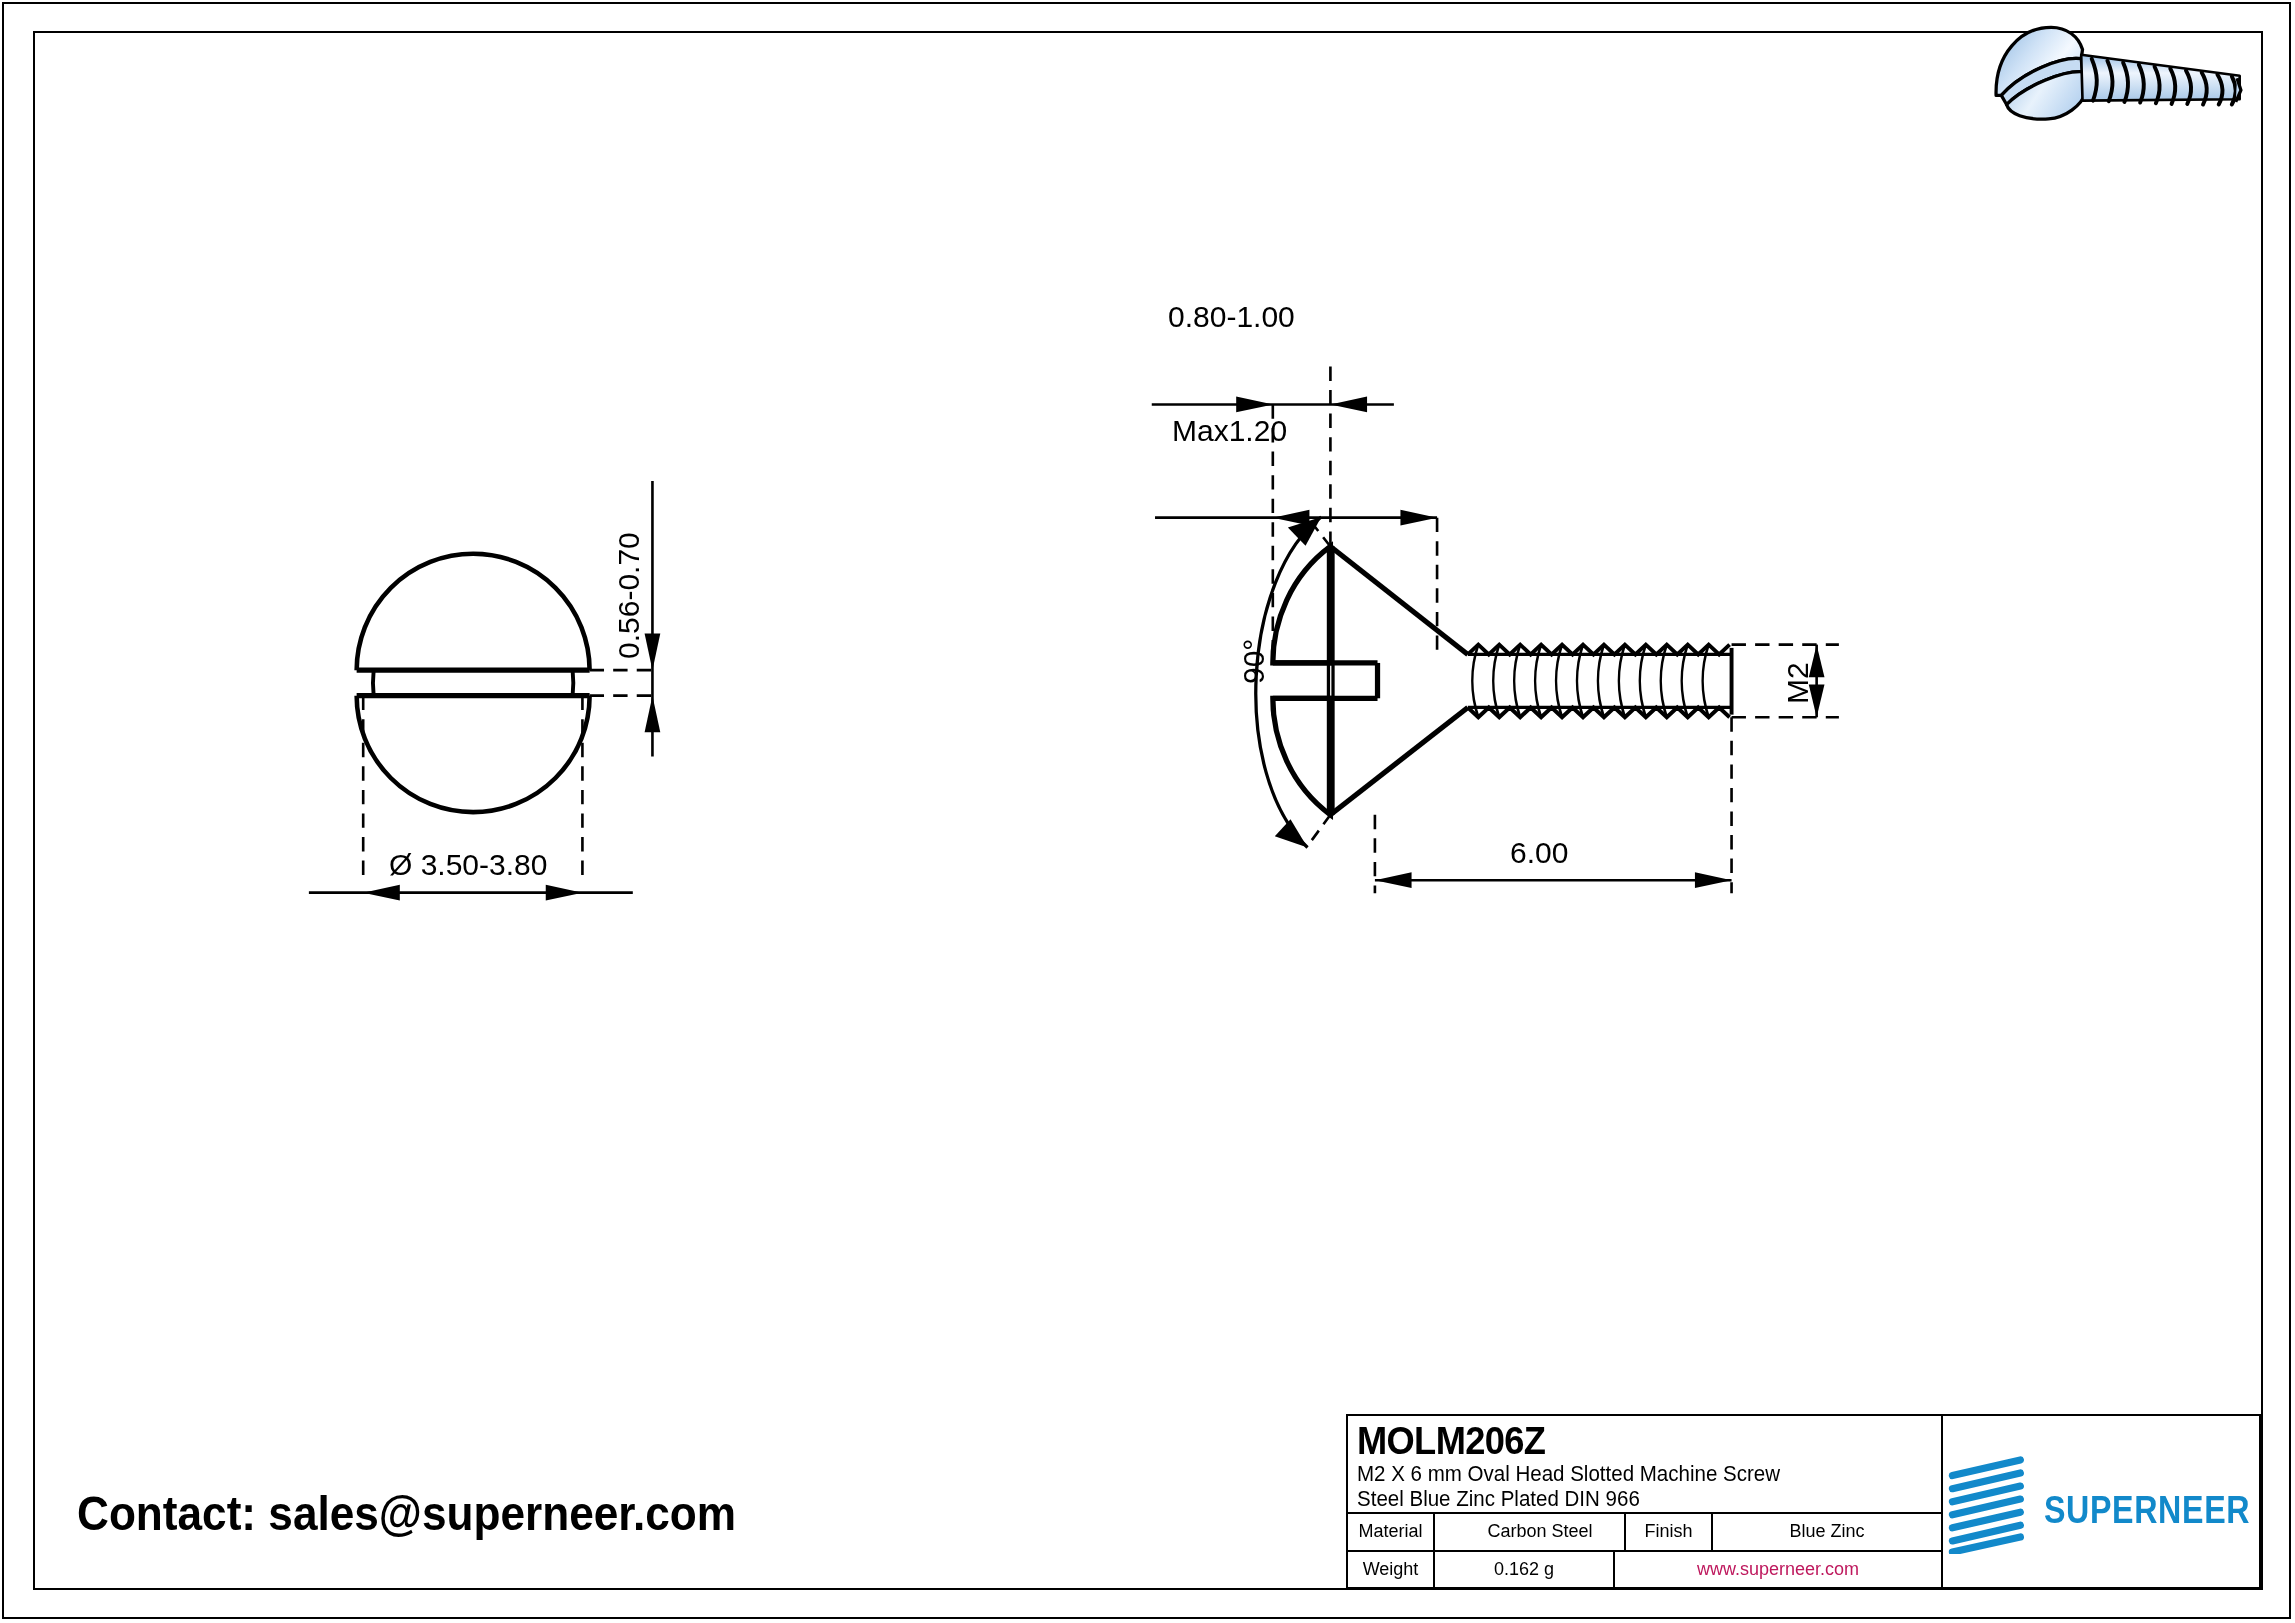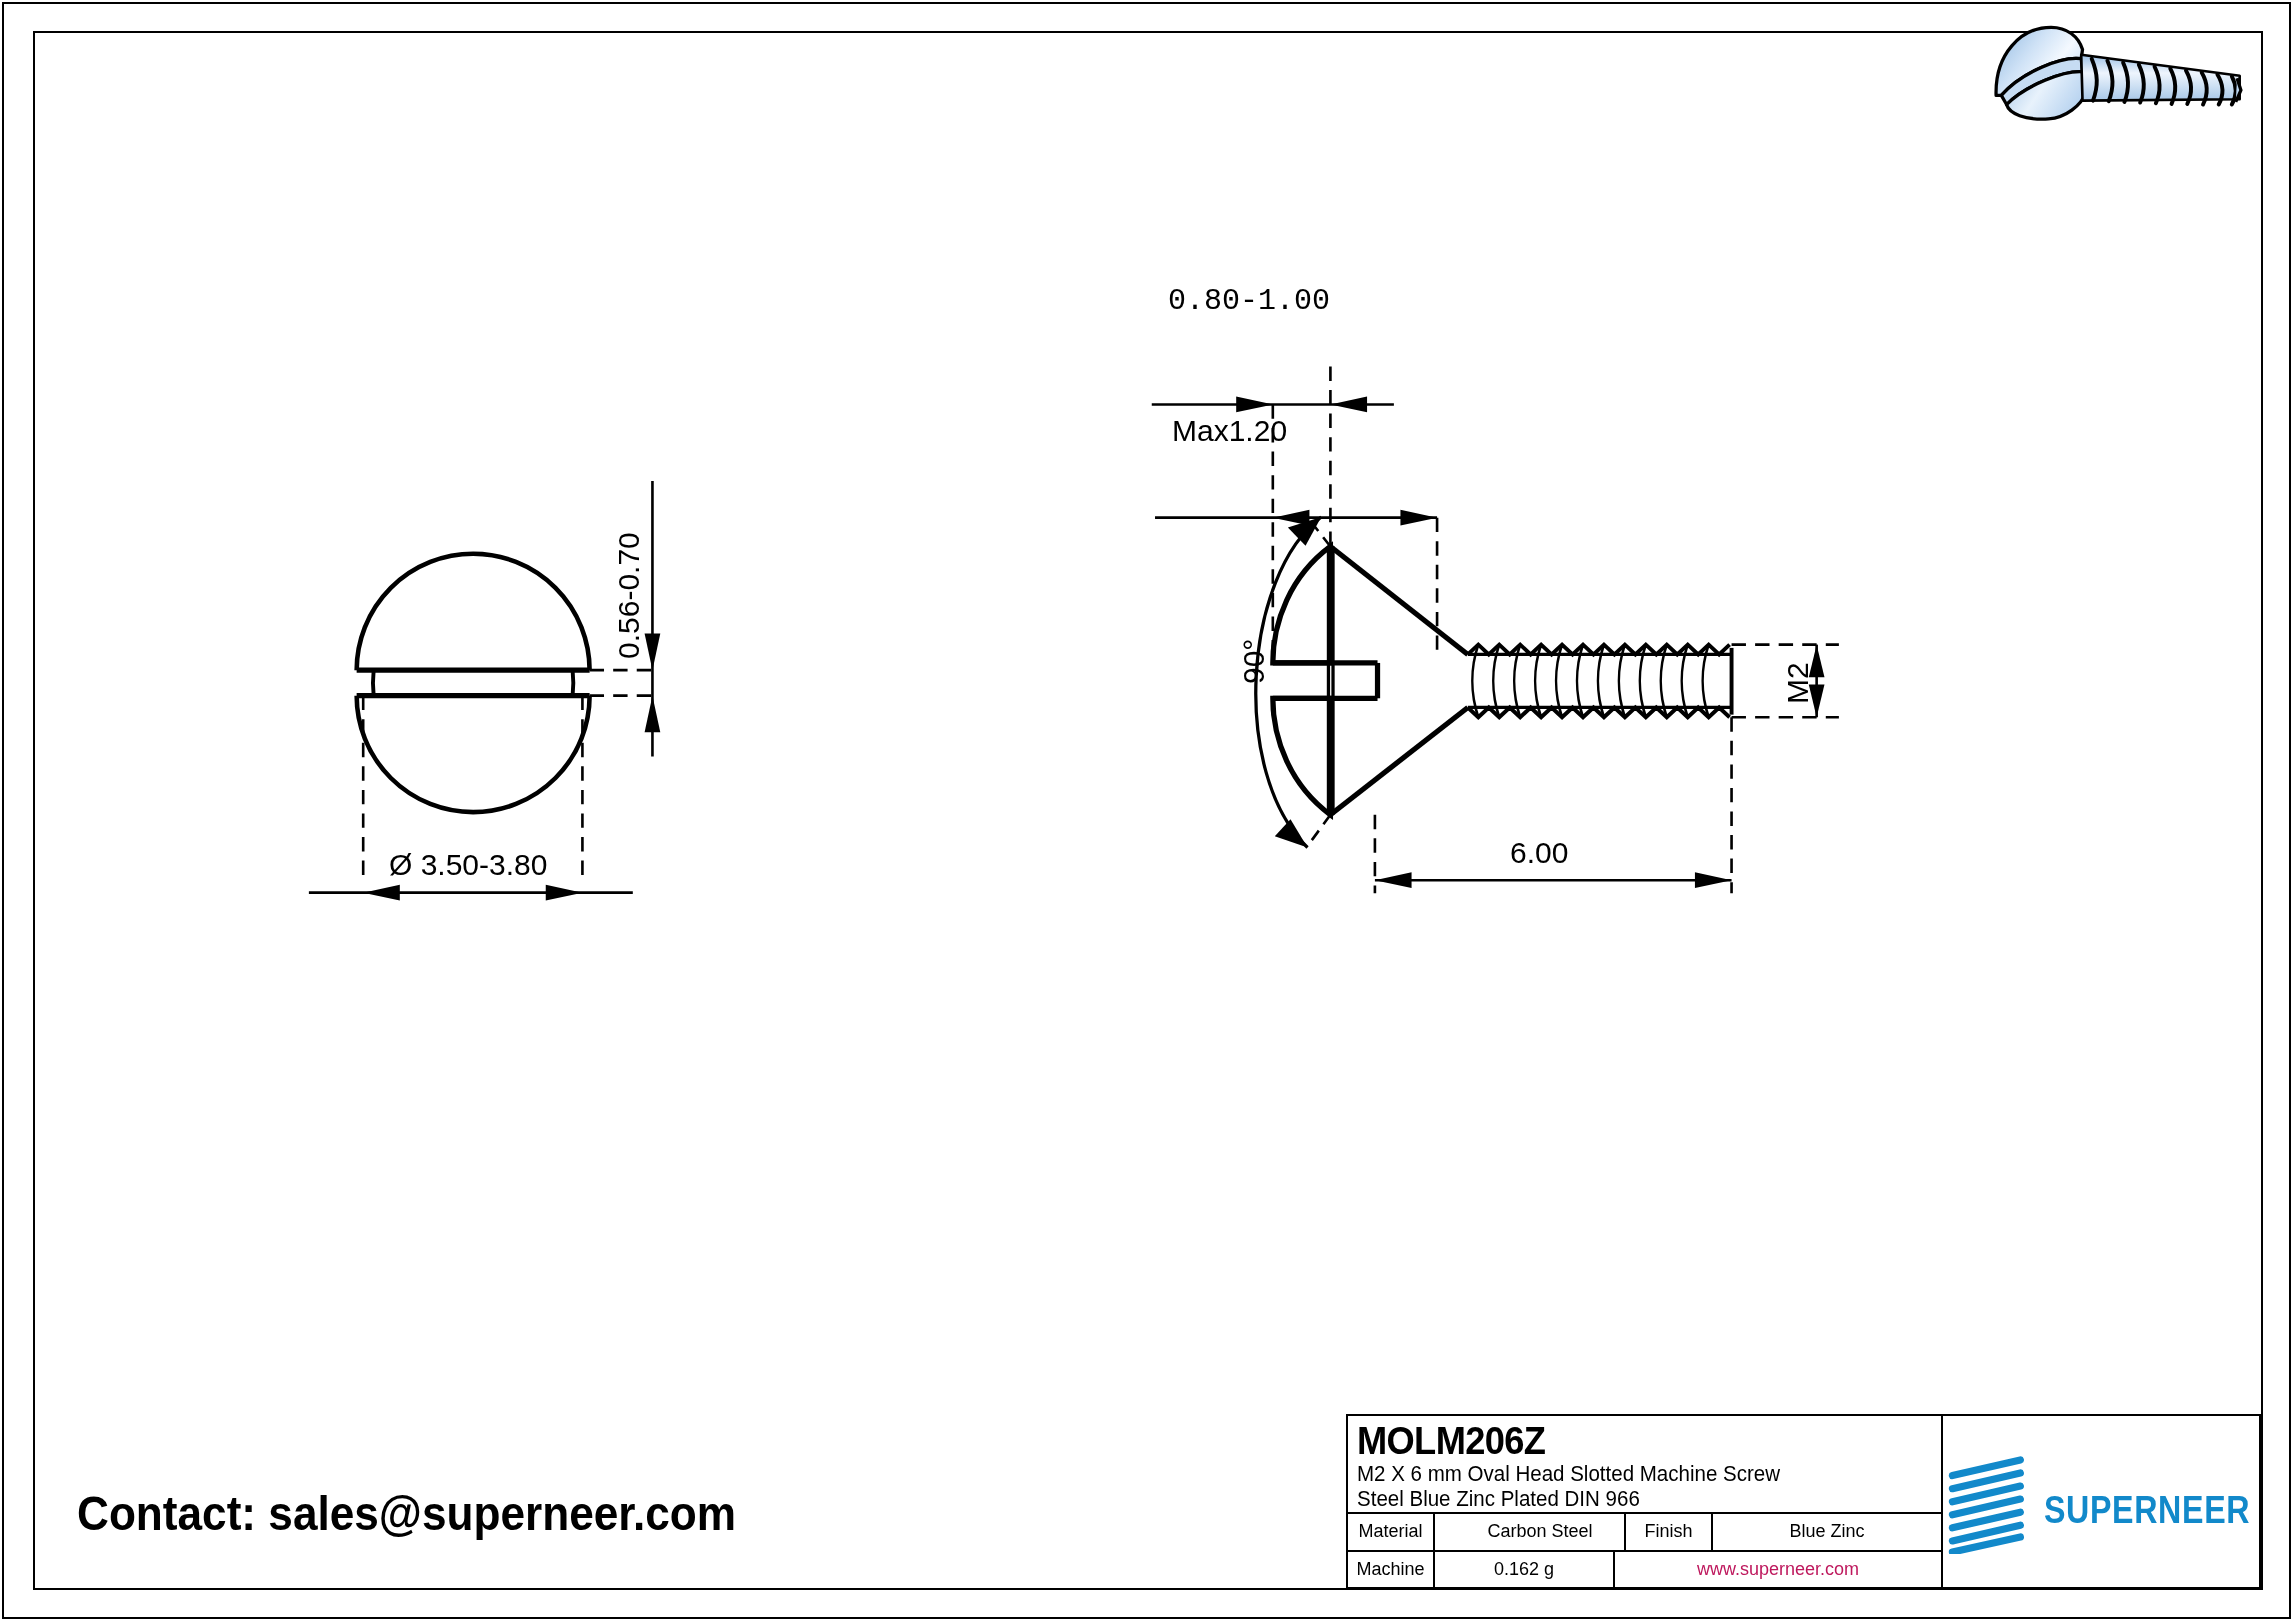--- a/index.html
+++ b/index.html
@@ -320,21 +320,21 @@
       <line x1="2101" y1="1345" x2="2646" y2="1345" stroke-width="4"></line>
       <polygon points="2101,1345 2157,1333 2157,1357" fill="#000" stroke="none"></polygon>
       <polygon points="2646,1345 2590,1333 2590,1357" fill="#000" stroke="none"></polygon>
     </g>
   </svg>
 
   <div class="dim-text" style="left: 612px; top: 659px; transform-origin: left top; transform: rotate(-90deg);">0.56-0.70</div>
 
   <div class="dim-text" style="left:389px; top:848px;">Ø 3.50-3.80</div>
 
-  <div class="dim-text" style="left:1168px; top:284px;font-family:Liberation Mono, monospace;">0.80-1.00</div>
+  <div class="dim-text" style="left:1168px; top:300px;">0.80-1.00</div>
 
   <div class="dim-text" style="left:1172px; top:414px;">Max1.20</div>
 
   <div class="dim-text" style="left: 1237px; top: 684px; transform-origin: left top; transform: rotate(-90deg);">90°</div>
 
   <div class="dim-text" style="left: 1781px; top: 704px; transform-origin: left top; transform: rotate(-90deg);">M2</div>
 
   <div class="dim-text" style="left:1510px; top:836px;">6.00</div>
 
   <div id="contact-line">Contact: sales@superneer.com</div>
@@ -349,21 +349,21 @@
       </div>
 
       <div class="tb-row first">
         <div class="tb-cell c-label">Material</div>
         <div class="tb-cell c-value1">Carbon Steel</div>
         <div class="tb-cell c-label2">Finish</div>
         <div class="tb-cell c-value2 last">Blue Zinc</div>
       </div>
 
       <div class="tb-row">
-        <div class="tb-cell c-wlabel">Machine</div>
+        <div class="tb-cell c-wlabel">Weight</div>
         <div class="tb-cell c-wvalue">0.162 g</div>
         <div class="tb-cell c-url last">www.superneer.com</div>
       </div>
     </div>
 
     <div id="tb-logo">
       <svg id="logo-mark" viewBox="0 0 140 150">
         <g stroke="#1289ca" stroke-width="11" stroke-linecap="round">
           <line x1="14" y1="30" x2="118" y2="6"></line>
           <line x1="14" y1="50" x2="118" y2="26"></line>

